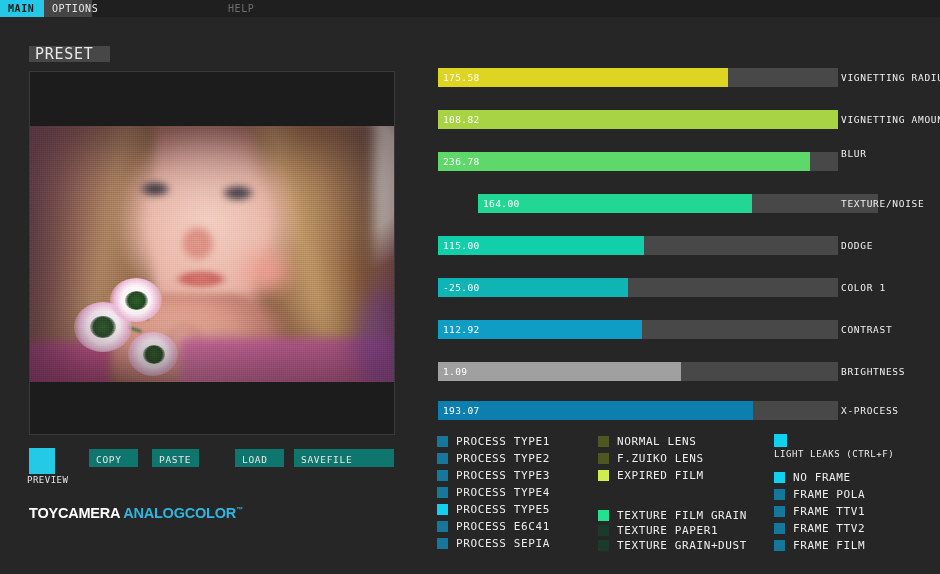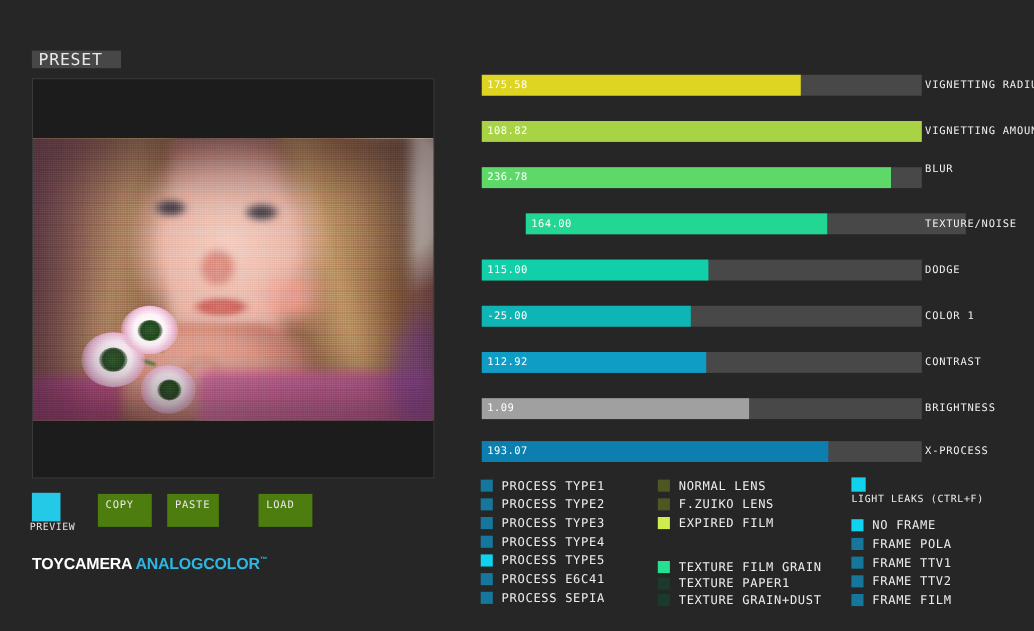--- a/index.html
+++ b/index.html
@@ -112,21 +112,21 @@
       background-image:
         repeating-linear-gradient(0deg, rgba(255,255,255,.35) 0 1px, rgba(0,0,0,.35) 1px 2px),
         repeating-linear-gradient(90deg, rgba(255,255,255,.3) 0 1px, rgba(0,0,0,.3) 1px 2px); }
   #ph-vig { inset: 0; box-shadow: inset 0 0 54px 26px rgba(40,20,30,.55); }
   #ph-leak { left: 0; top: 0; width: 120px; height: 100%;
       background: linear-gradient(100deg, rgba(170,110,190,.35) 0%, rgba(150,90,170,.12) 45%, rgba(0,0,0,0) 75%); }
 
   
   #swatch { position: absolute; left: 29px; top: 448px; width: 26px; height: 26px; background: #25c9e8; cursor: pointer; }
   #swatchlabel { position: absolute; left: 27px; top: 475px; font-size: 9px; letter-spacing: .5px; color: #e6e6e6; }
-  .btn { position: absolute; height: 30px; background: #4d7c0f; color: #e9e9e9;
+  .btn { position: absolute; height: 18px; background: #0f766e; color: #e9e9e9;
          font-size: 9.5px; letter-spacing: .7px; line-height: 22px; padding-left: 7px; cursor: pointer; }
   #btn-copy  { left: 89px;  top: 449px; width: 49px; }
   #btn-paste { left: 152px; top: 449px; width: 47px; }
   #btn-load  { left: 235px; top: 449px; width: 49px; }
   #btn-save  { left: 294px; top: 449px; width: 100px; }
 
   
   #logo { position: absolute; left: 29px; top: 505px; font-family: "Liberation Sans", sans-serif;
           font-size: 14.5px; font-weight: bold; letter-spacing: -.2px; white-space: nowrap; }
   #logo .w { color: #ffffff; }
@@ -146,20 +146,25 @@
   .cbbox { position: absolute; left: 0; top: 2px; width: 11px; height: 11px; }
   .cbtxt { position: absolute; left: 19px; top: 0; height: 15px; line-height: 15px;
            font-size: 11px; letter-spacing: .6px; color: #ededed; }
   .grouplabel { position: absolute; font-size: 9px; letter-spacing: .6px; color: #ededed; white-space: nowrap; }
 </style>
 </head>
 <body>
 
 <div id="app">
 
+  <div id="tabbar">
+    <div class="tab active" id="tab0" style="left: 0px; width: 44px;">MAIN</div>
+    <div class="tab idle" id="tab1" style="left: 44px; width: 48px;">OPTIONS</div>
+    <div class="tab help" id="tab2" style="left: 220px; width: 38px;">HELP</div>
+  </div>
 
   <div id="preset">PRESET</div>
 
   <div id="previewframe">
     <div id="photo">
       <div class="ph" id="ph-base"></div>
       <div class="ph" id="ph-window"></div>
       <div class="ph" id="ph-hairL"></div>
       <div class="ph" id="ph-hairR"></div>
       <div class="ph" id="ph-face"></div>
@@ -185,20 +190,21 @@
       <div class="ph" id="ph-grain"></div>
       <div class="ph" id="ph-vig"></div>
     </div>
   </div>
 
   <div id="swatch"></div>
   <div id="swatchlabel">PREVIEW</div>
   <div class="btn" id="btn-copy">COPY</div>
   <div class="btn" id="btn-paste">PASTE</div>
   <div class="btn" id="btn-load">LOAD</div>
+  <div class="btn" id="btn-save">SAVEFILE</div>
 
   <div id="logo"><span class="w">TOYCAMERA</span> <span class="c">ANALOGCOLOR</span><span class="tm">™</span></div>
 
   <div id="slider-area">
       <div class="slider" style="top: 68px;">
         <div class="fill" style="width: 72.5%; background: rgb(222, 212, 34);"></div>
         <div class="sval">175.58</div>
       </div>
       <div class="slabel" style="top: 68px;">VIGNETTING RADIUS</div>
       <div class="slider" style="top: 110px;">

